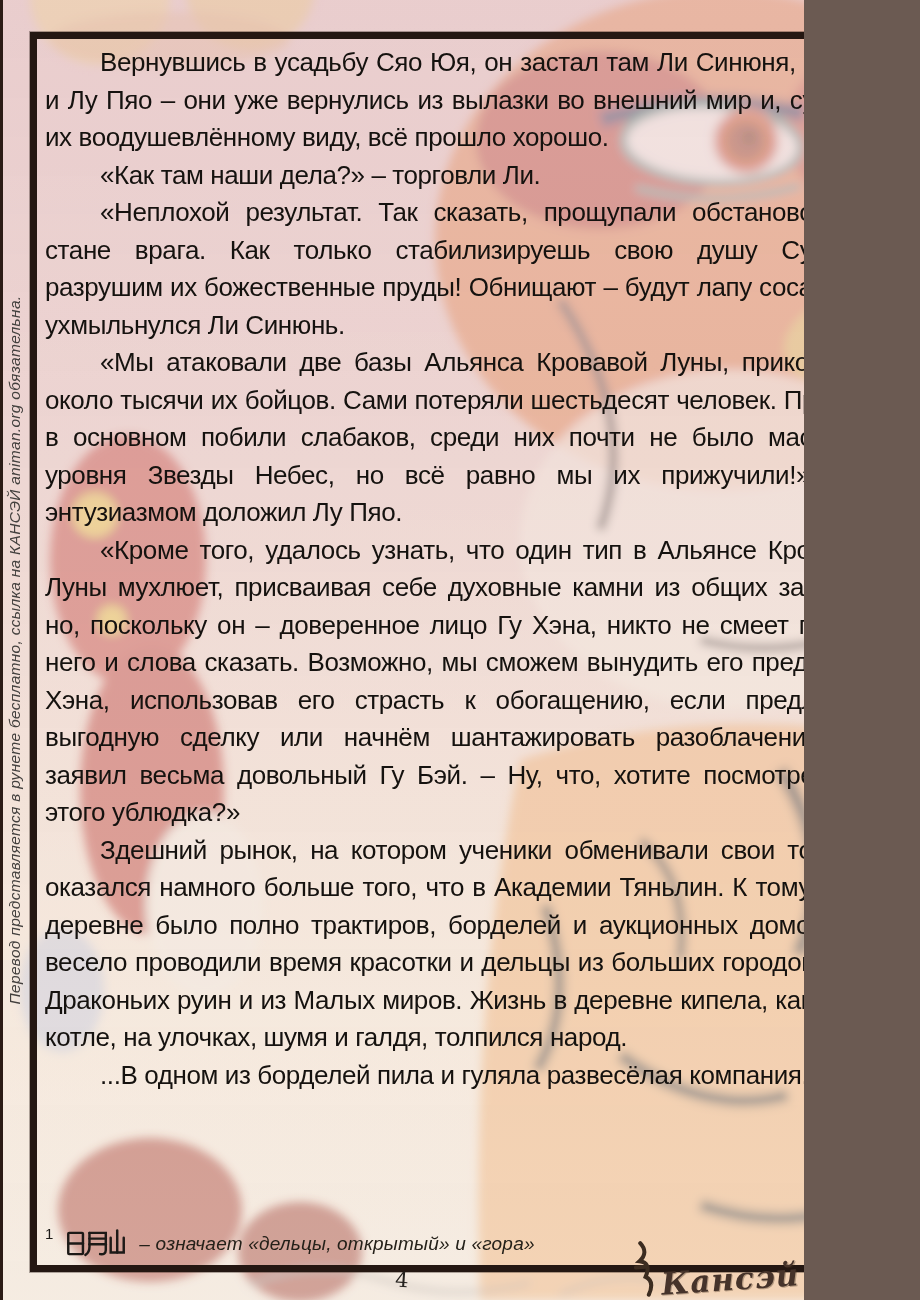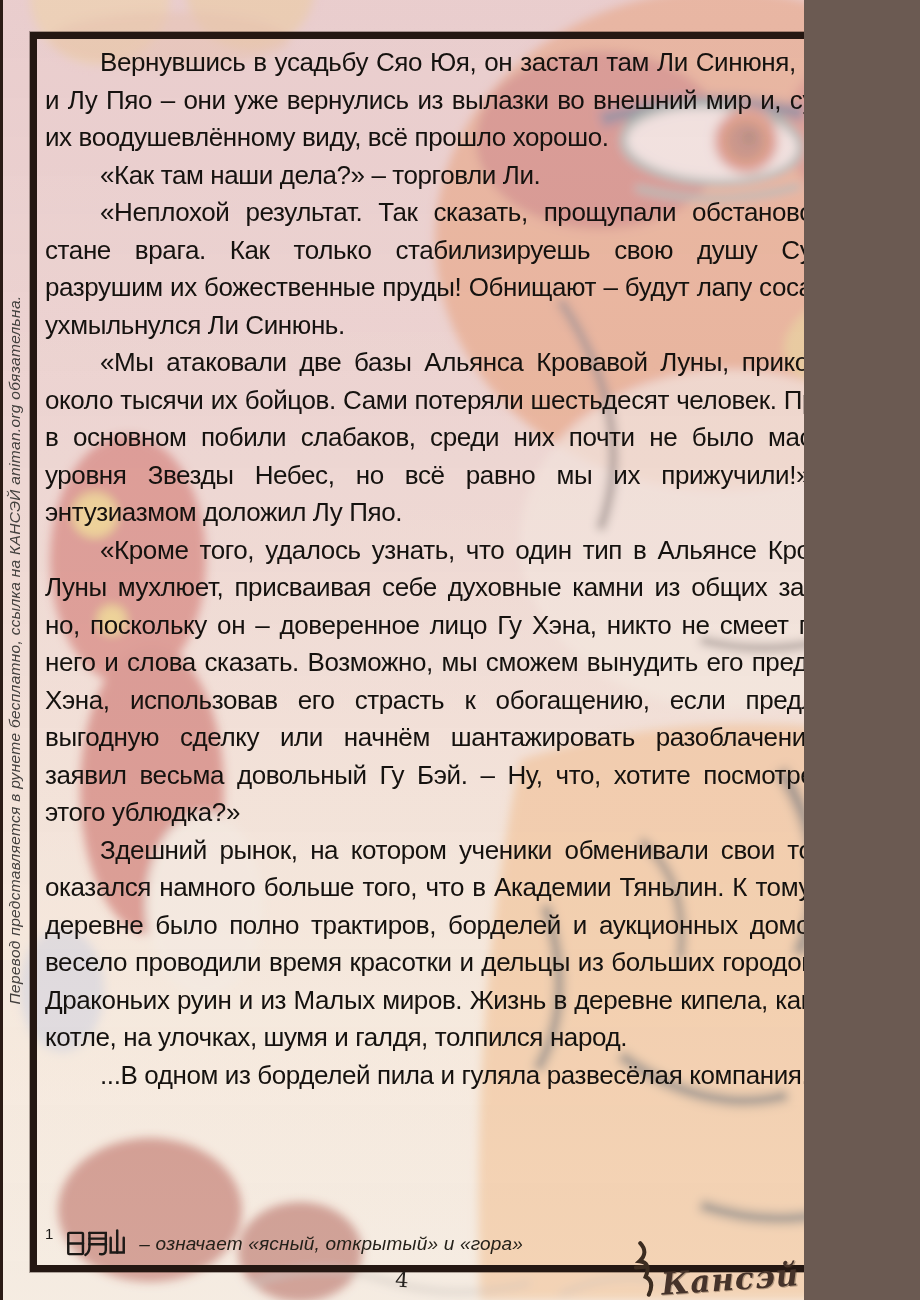--- a/index.html
+++ b/index.html
@@ -130,21 +130,21 @@
     <svg class="hanzi-svg" width="62" height="33" viewBox="0 0 76 40" role="img" stroke="#1d1a17" stroke-width="3" stroke-linecap="round" fill="none" aria-label="明山">
       <rect x="4" y="7" width="18" height="26" rx="1"></rect>
       <line x1="4" y1="20" x2="22" y2="20"></line>
       <path d="M30 7 H50 V28 Q50 34 43 33"></path>
       <path d="M30 7 V24 Q30 31 25 34"></path>
       <line x1="30" y1="14" x2="50" y2="14"></line>
       <line x1="30" y1="21" x2="50" y2="21"></line>
       <line x1="64" y1="4" x2="64" y2="31"></line>
       <path d="M56 13 V31 H72 V13"></path>
     </svg>
-    <span class="fn-text">– означает «ясный, открытый» и «гора»</span>
+    <span class="fn-text">– означает «дельцы, открытый» и «гора»</span>
   </div>
 
   <div class="side-credit">Перевод представляется в рунете бесплатно, ссылка на КАНСЭЙ animan.org обязательна.</div>
 
   <div class="page-number">4</div>
 
   <div class="logo">
     <svg width="26" height="64" viewBox="0 0 26 64" stroke="#3c2c20" stroke-width="4" stroke-linecap="round" fill="none">
       <path d="M10 4 q8 10 -2 18 q12 2 5 16 q9 5 2 18"></path>
       <path d="M4 28 h10"></path>

